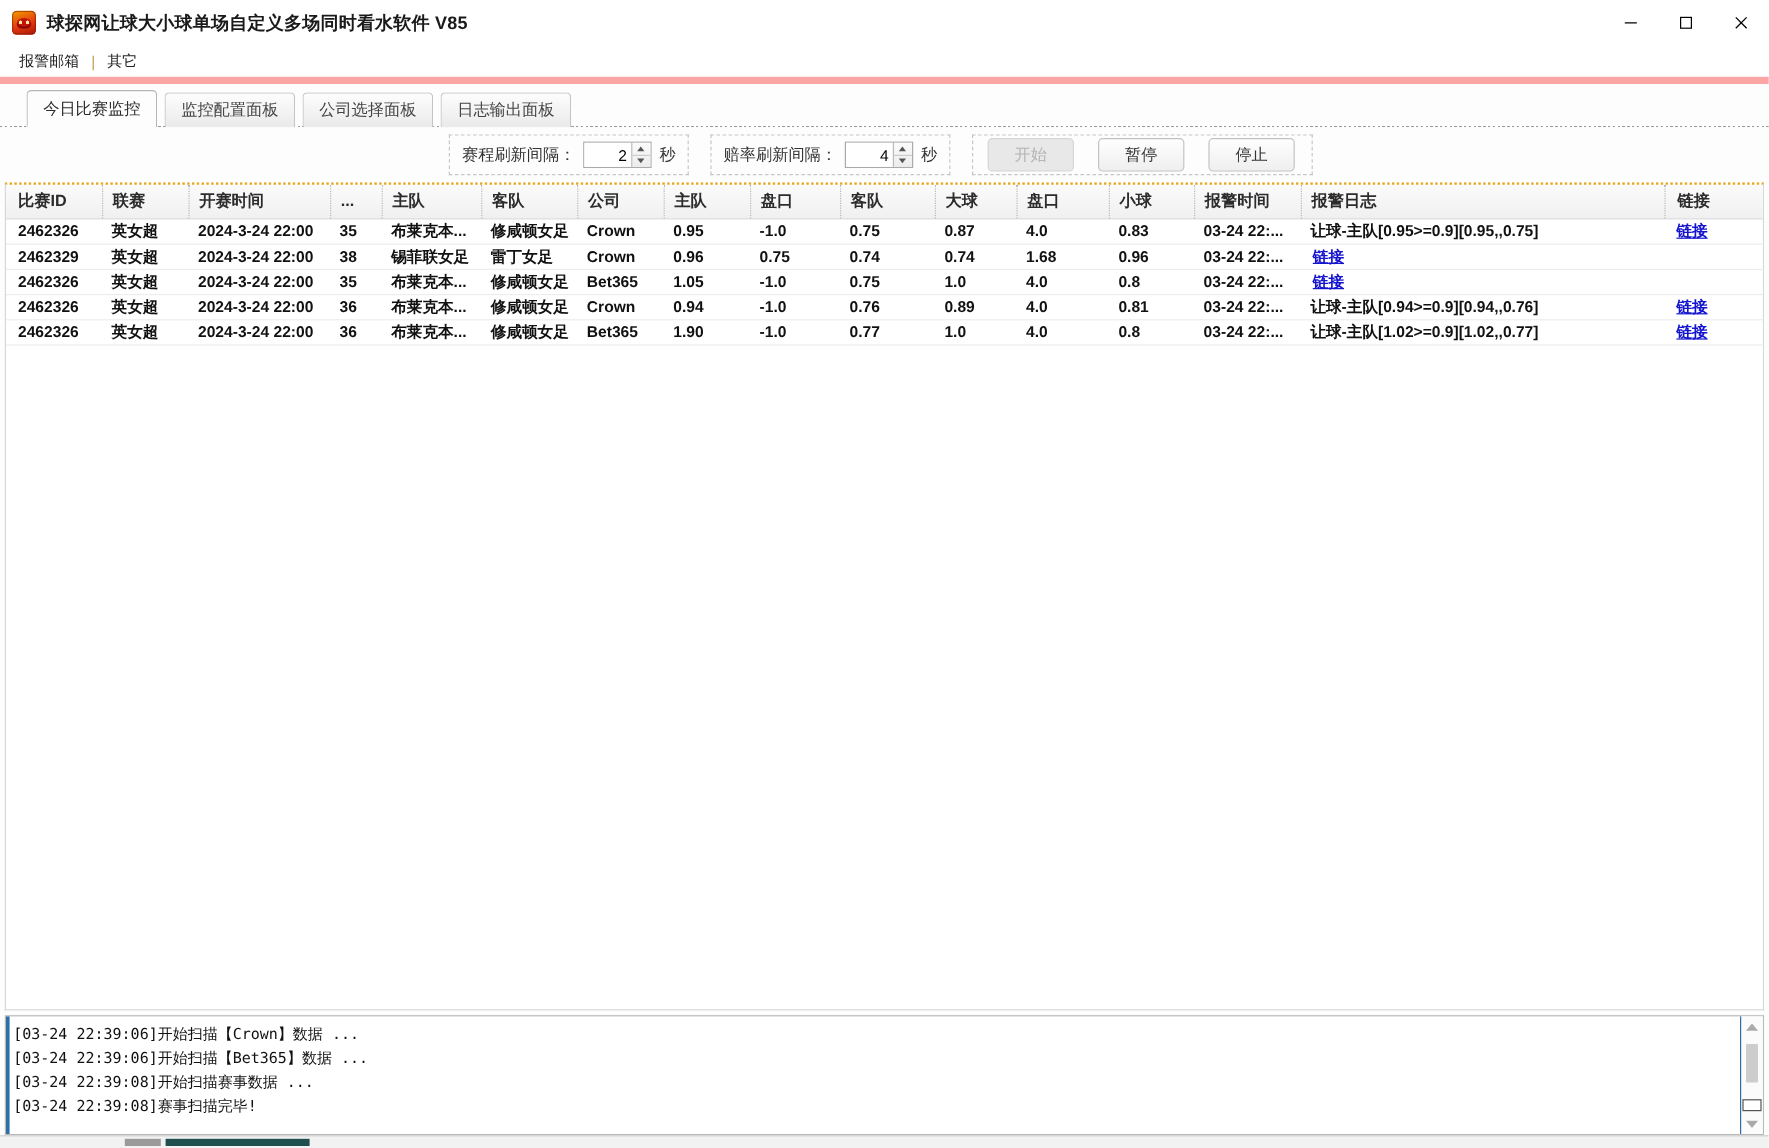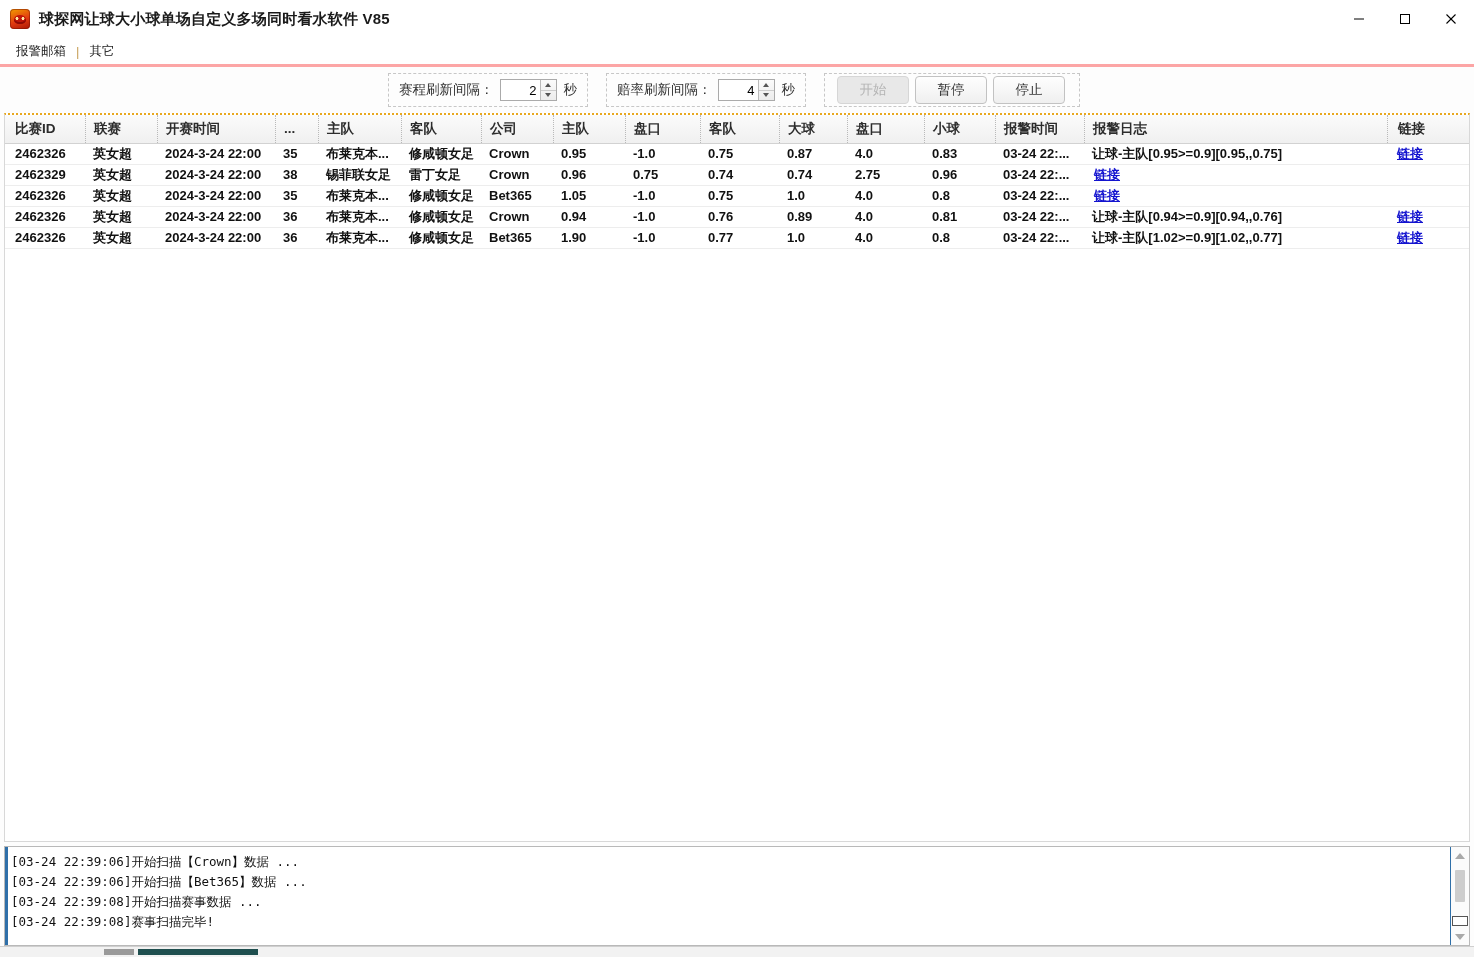--- a/index.html
+++ b/index.html
@@ -86,21 +86,21 @@
   
   .menubar {
     height: 25px;
     min-height: 25px;
     background: #ffffff;
     display: flex;
     align-items: center;
     padding-left: 8px;
     font-size: 12.5px;
     color: #222;
-    border-bottom: 3px solid #fca5a5;
+    border-bottom: 6px solid #fca5a5;
   }
   .menu-item {
     padding: 2px 8px;
     white-space: nowrap;
     cursor: default;
   }
   .menu-sep {
     color: #c8a15a;
     padding: 0 2px;
     font-size: 13px;
@@ -221,21 +221,21 @@
     min-width: 48px;
     padding: 0 11px;
     display: flex;
     align-items: center;
     justify-content: center;
     font-size: 13.5px;
     border: 1px solid #c2c2c2;
     border-radius: 4px;
     background: linear-gradient(#fefefe,#efefef);
     color: #333;
-    margin-right: 6px;
+    margin-right: 20px;
     white-space: nowrap;
     cursor: default;
   }
   .btn:last-child { margin-right: 0; }
   .btn.disabled {
     color: #b4b4b4;
     background: #e8e8e8;
     border-color: #d6d6d6;
   }
 
@@ -424,20 +424,26 @@
       </div>
     </div>
   </div>
 
   <div class="menubar">
     <div class="menu-item">报警邮箱</div>
     <div class="menu-sep">|</div>
     <div class="menu-item">其它</div>
   </div>
 
+  <div class="tabstrip">
+    <div class="tab active">今日比赛监控</div>
+    <div class="tab">监控配置面板</div>
+    <div class="tab">公司选择面板</div>
+    <div class="tab">日志输出面板</div>
+  </div>
 
   <div class="toolbar">
     <div class="tgroup">
       <span class="tlabel">赛程刷新间隔：</span>
       <span class="spin">
         <input value="2" style="">
         <span class="spin-btns">
           <span class="spin-up">
               <i class="arr-u"></i>
             </span>
@@ -515,21 +521,21 @@
           <div class="td c-league">英女超</div>
           <div class="td c-time">2024-3-24 22:00</div>
           <div class="td c-dots">38</div>
           <div class="td c-home">锡菲联女足</div>
           <div class="td c-away">雷丁女足</div>
           <div class="td c-comp">Crown</div>
           <div class="td c-h">0.96</div>
           <div class="td c-hd">0.75</div>
           <div class="td c-a">0.74</div>
           <div class="td c-over">0.74</div>
-          <div class="td c-od">2.75</div>
+          <div class="td c-od">1.68</div>
           <div class="td c-under">0.96</div>
           <div class="td c-atime">03-24 22:...</div>
           <div class="td c-link"><a href="#">链接</a></div>
         </div>
         <div class="tr">
           <div class="td c-id">2462326</div>
           <div class="td c-league">英女超</div>
           <div class="td c-time">2024-3-24 22:00</div>
           <div class="td c-dots">35</div>
           <div class="td c-home">布莱克本...</div>

